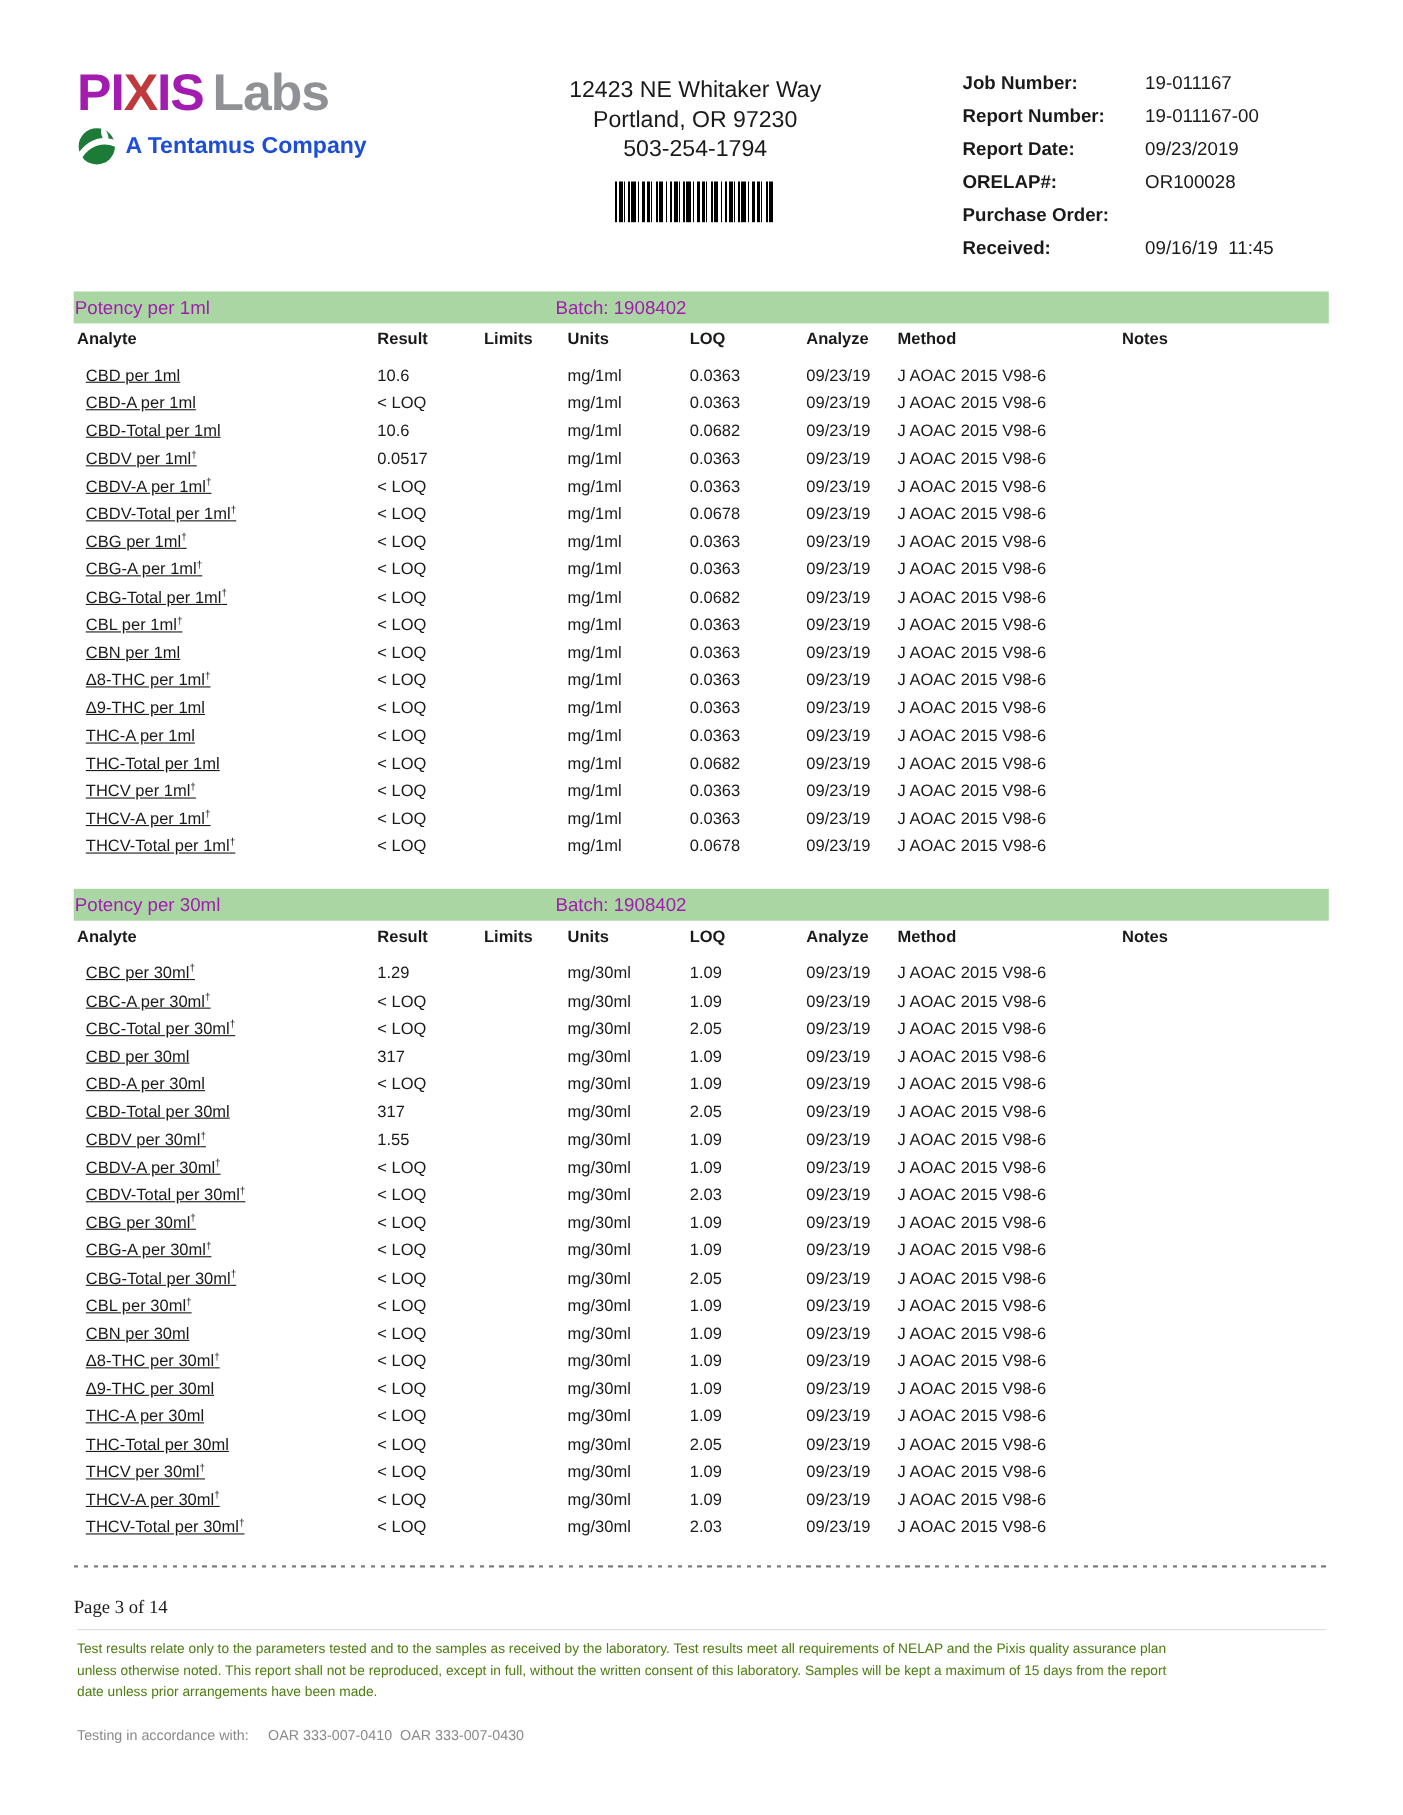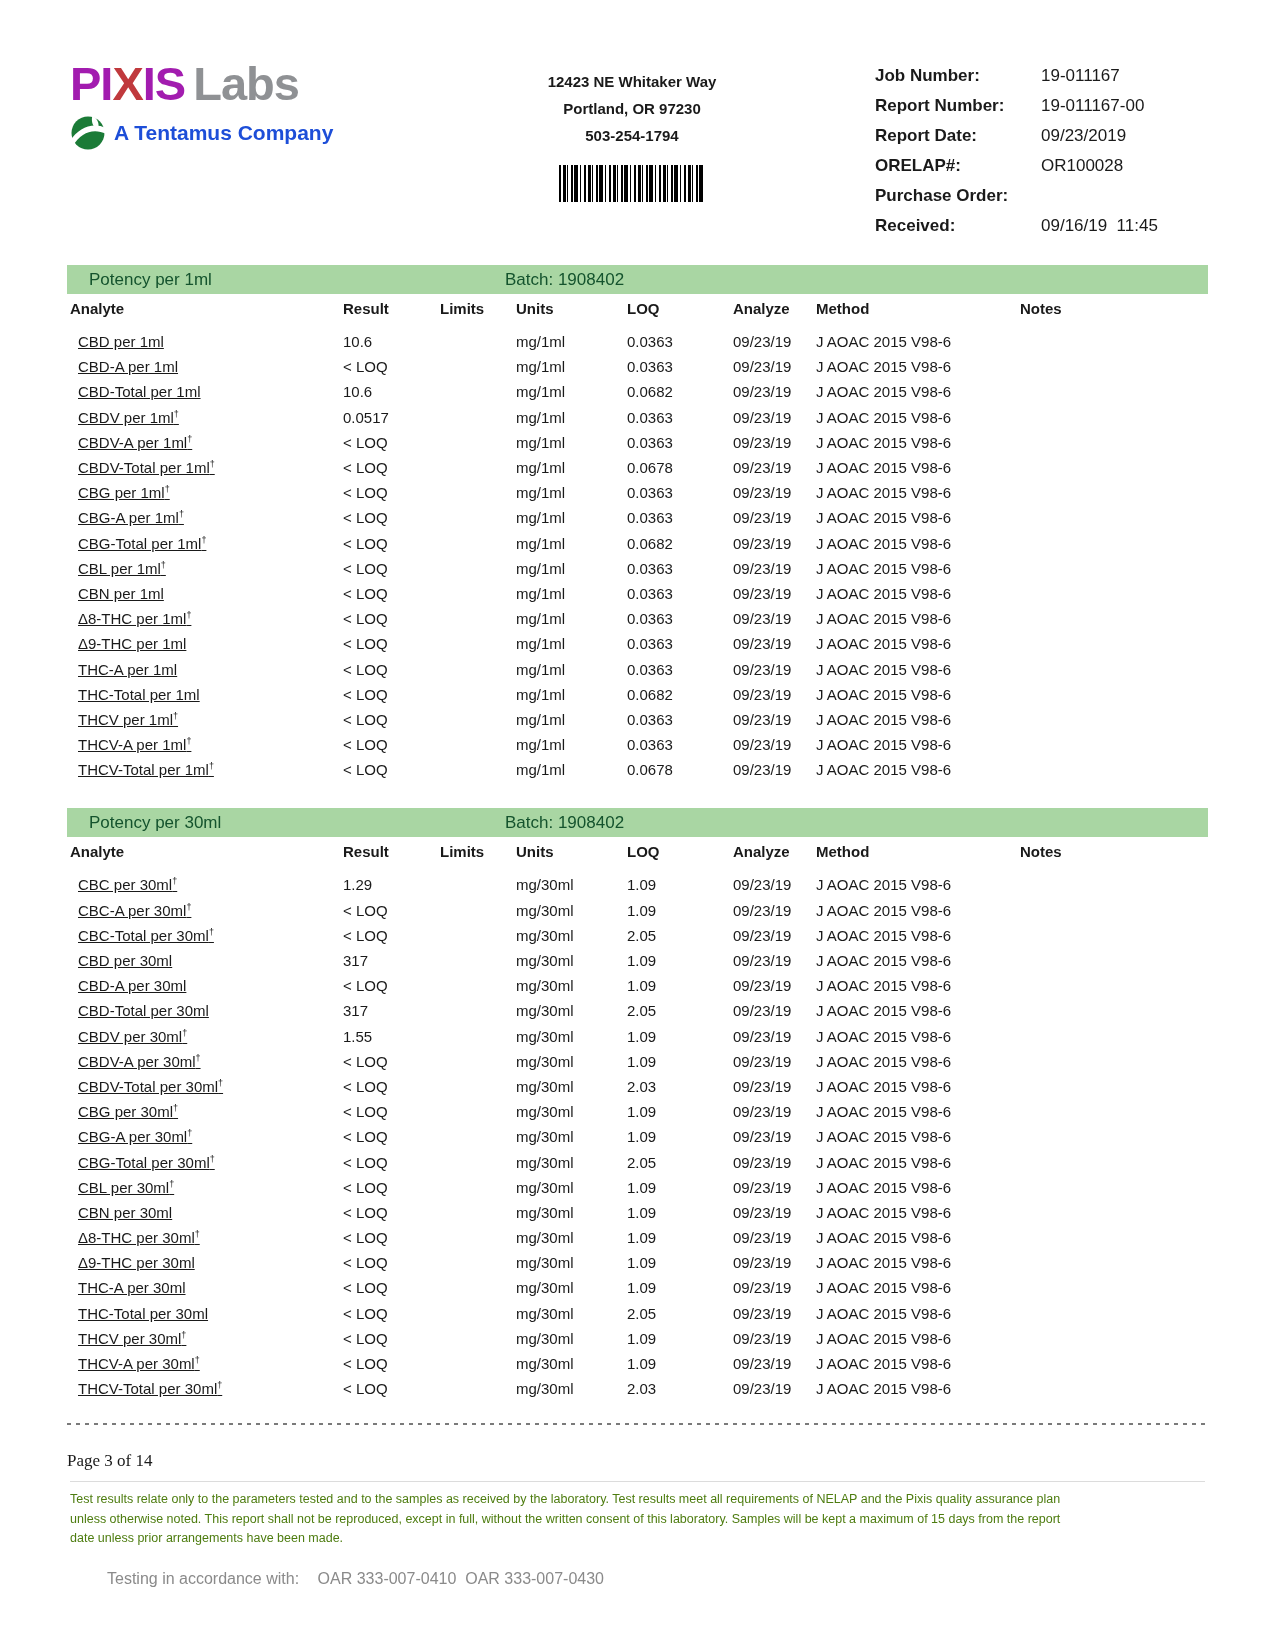--- a/index.html
+++ b/index.html
@@ -14,39 +14,39 @@
   
   .hdr{display:flex;align-items:flex-start;padding:60px 70px 0 70px;}
   .logo{width:370px;}
   .brand{font-size:47px;font-weight:bold;letter-spacing:-1px;line-height:1;}
   .b-dark{color:#a21caf;}
   .b-red{color:#c0393d;}
   .b-gray{color:#8f9194;font-weight:bold;margin-left:8px;}
   .tagline-row{display:flex;align-items:center;margin-top:8px;}
   .leaf{width:36px;height:36px;display:inline-block;margin-right:8px;flex:0 0 auto;}
   .tagline{font-size:21px;font-weight:bold;color:#1d4ed8;}
-  .addr{width:300px;margin-left:42px;text-align:center;font-size:15px;line-height:27px;padding-top:8px;font-weight:bold;}
+  .addr{width:300px;margin-left:42px;text-align:center;font-size:21px;line-height:27px;padding-top:8px;}
   .barcode{
     width:146px;height:37px;margin:16px auto 0 auto;
     background:repeating-linear-gradient(90deg,
       #000 0 2px,#fff 2px 4px,#000 4px 7px,#fff 7px 8px,
       #000 8px 9px,#fff 9px 12px,#000 12px 14px,#fff 14px 15px,
       #000 15px 19px,#fff 19px 21px,#000 21px 22px,#fff 22px 25px);
   }
   .info{margin-left:auto;width:330px;padding-top:6px;}
   .info-row{display:grid;grid-template-columns:166px 1fr;min-height:30px;align-items:start;}
   .info-label{font-weight:bold;font-size:17px;}
   .info-value{font-size:17px;}
   
   .tsection{margin:0 67px;}
   .tsection.first{margin-top:19px;}
   .tsection.second{margin-top:26px;}
   .bar{
     position:relative;height:29px;line-height:29px;
-    padding-left:22px;font-size:17px;color:#14532d;
+    padding-left:1px;font-size:17px;color:#a21caf;
   }
   .bar .batch{position:absolute;left:438px;top:0;}
   .thead,.trow{
     display:grid;
     grid-template-columns:276px 97px 76px 111px 106px 83px 204px 1fr;
     align-items:center;
   }
   .thead{margin-top:5px;height:18px;font-weight:bold;font-size:15px;}
   .thead > :first-child{padding-left:3px;}
   .rows{margin-top:12px;}
@@ -54,21 +54,21 @@
   .trow > :first-child{padding-left:11px;text-decoration:underline;}
   .tcell sup{font-size:9px;vertical-align:super;line-height:0;}
   
   .dash-sep{
     margin:22px 67px 0 67px;height:2px;
     background:repeating-linear-gradient(90deg,#7a7a7a 0 4px,transparent 4px 9px);
   }
   .pageno{margin:26px 67px 0 67px;text-align:left;padding-right:106px;font-size:17px;font-family:Liberation Serif, serif;}
   .foot{margin:10px 70px 0 70px;border-top:1px solid #dcdcdc;padding-top:8px;}
   .disclaimer{font-size:12.5px;line-height:1.55;color:#4d7c0f;max-width:1010px;}
-  .testing{margin-top:22px;font-size:16px;color:#8a8a8a;margin-left:37px;}
+  .testing{margin-top:22px;font-size:13px;color:#8a8a8a;}
   .testing .t-label{margin-right:14px;}
 </style>
 </head>
 <body>
 
 <div class="page">
 
   <header class="hdr">
     <div class="logo">
       <div class="brand"><span class="b-dark">PI</span><span class="b-red">X</span><span class="b-dark">IS</span><span class="b-gray">Labs</span></div>

